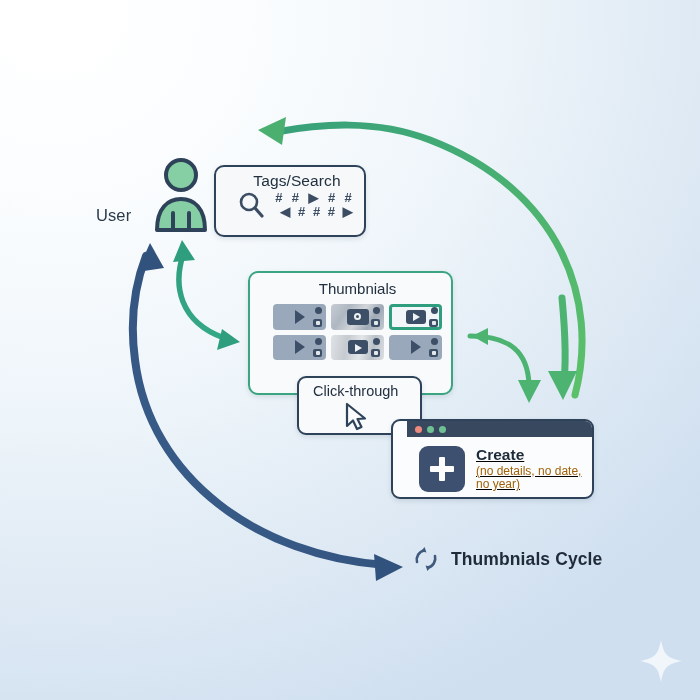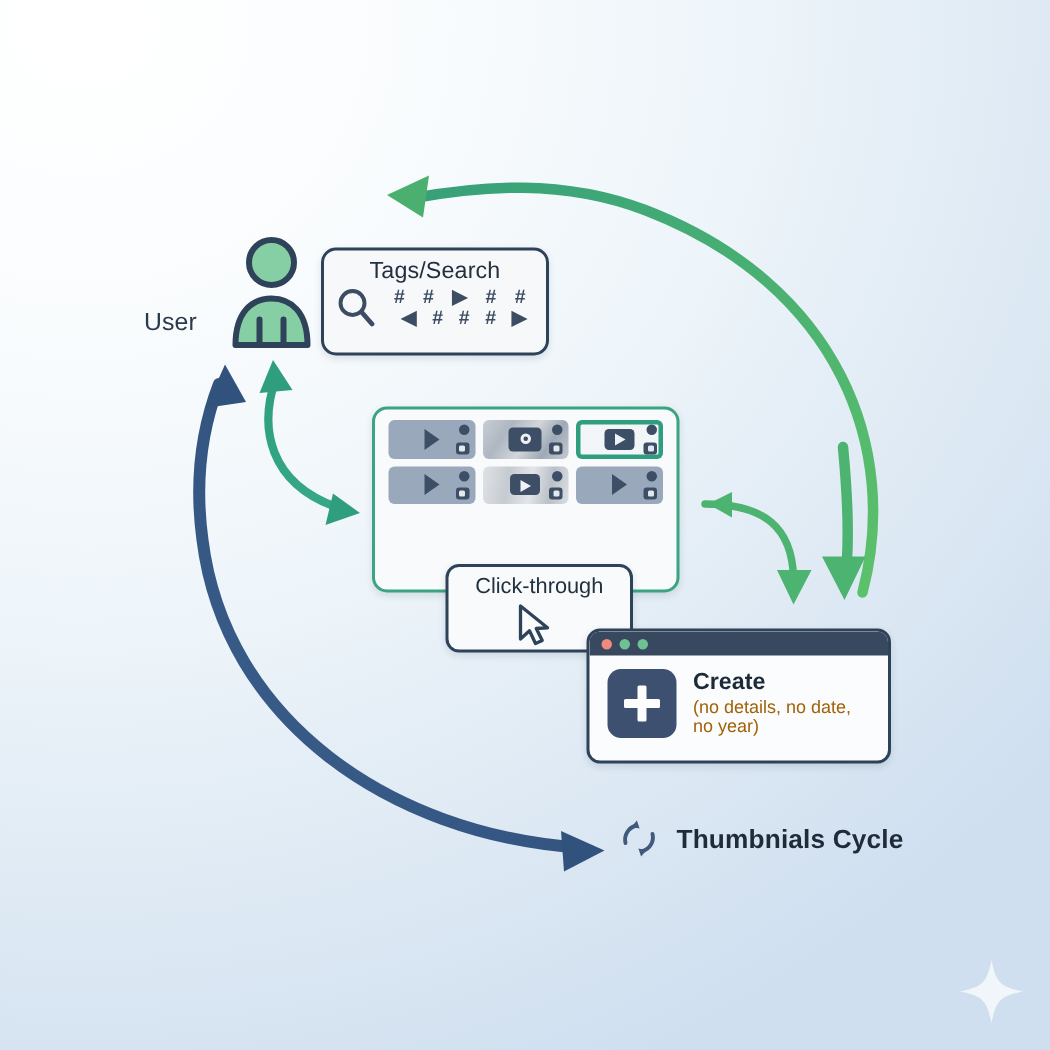--- a/index.html
+++ b/index.html
@@ -59,20 +59,21 @@
     width: 58px;
     height: 78px;
   }
 
   
   .card {
     position: absolute;
     background: #f7f9fb;
     border-radius: 11px;
     box-shadow: 0 2px 5px rgba(40,60,85,.13);
+    padding-left: 14px;
   }
 
   
   #tags-card {
     left: 214px;
     top: 165px;
     width: 152px;
     height: 72px;
     border: 2px solid #2e4259;
     box-sizing: border-box;
@@ -231,44 +232,45 @@
     left: 297px;
     top: 376px;
     width: 125px;
     height: 59px;
     border: 2px solid #2e4259;
     box-sizing: border-box;
     border-radius: 9px;
     background: #f8fafc;
   }
   #click-title {
-    text-align: center;
+    text-align: left;
     font-size: 14.5px;
     color: #22303f;
     margin-top: 5px;
   }
   .cursor {
     position: absolute;
     left: 44px;
     top: 24px;
     width: 26px;
     height: 30px;
   }
 
   
   #create-win {
     left: 391px;
     top: 419px;
     width: 203px;
-    height: 90px;
+    height: 80px;
     border: 2px solid #2e4259;
     box-sizing: border-box;
     border-radius: 9px;
     background: #fbfcfd;
     overflow: hidden;
+    text-decoration: underline;
   }
   .win-bar {
     height: 16px;
     background: #38485f;
     display: flex;
     align-items: center;
     gap: 5px;
     padding-left: 8px;
   }
   .dot { width: 7px; height: 7px; border-radius: 50%; }
@@ -417,20 +419,21 @@
           <span>#</span>
           <span>#</span>
           <span>#</span>
           <span>▶</span>
         </div>
       </div>
     </div>
   </div>
 
   <div class="card" id="thumbs-card">
+    <div id="thumbs-title">Thumbnials</div>
     <div class="thumb-grid">
 
       <div class="thumb">
         <span class="play"></span>
         <span class="badge-tl"></span>
         <span class="badge-bl"></span>
       </div>
 
       <div class="thumb noisy">
         <span class="cam"></span>

